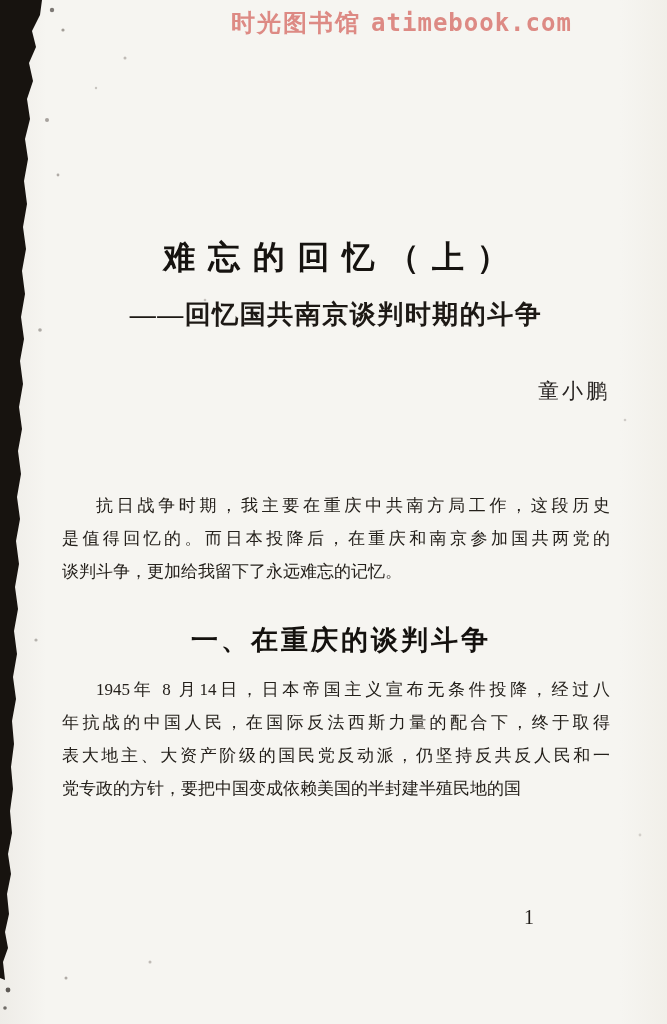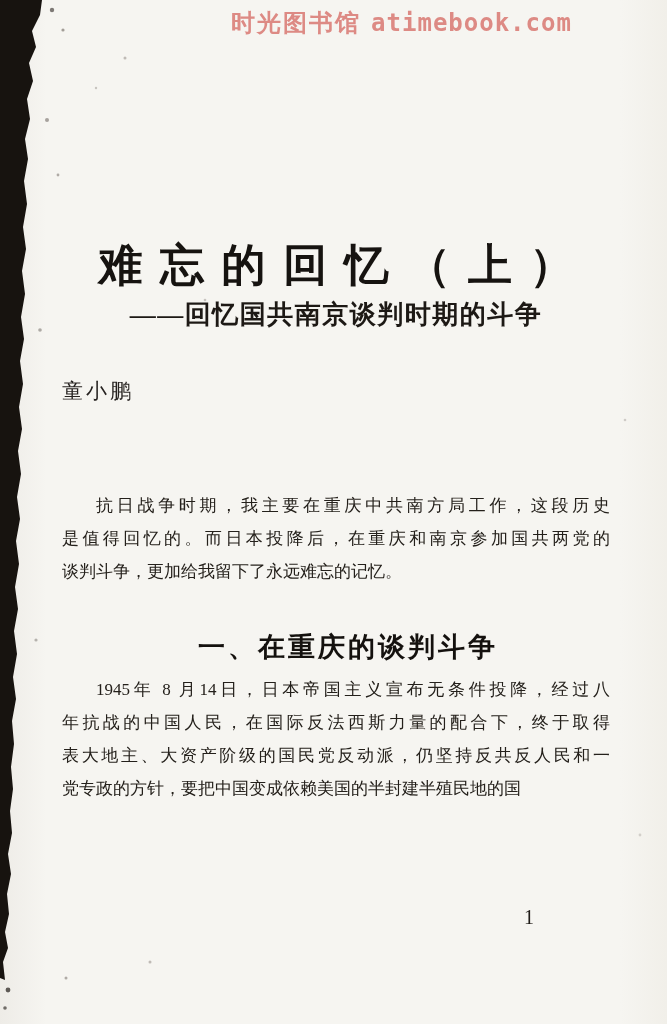--- a/index.html
+++ b/index.html
@@ -30,50 +30,50 @@
     margin-left: 26px;
   }
   .watermark .wm-en {
     font-family: "DejaVu Sans Mono", monospace;
     font-weight: bold; letter-spacing: 1px; margin-left: 10px;
   }
   .title {
     position: absolute; top: 236px; left: 62px; width: 548px;
     margin: 0; text-align: center;
     font-family: "Liberation Sans", "DejaVu Sans", sans-serif;
-    font-size: 44px; font-weight: bold;
+    font-size: 32px; font-weight: bold;
     letter-spacing: 0.40em; text-indent: 0.40em;
     color: #161310; white-space: nowrap;
   }
   .subtitle {
     position: absolute; top: 297px; left: 62px; width: 548px;
     text-align: center;
     font-size: 26px; letter-spacing: 1.5px;
     color: #1d1915; white-space: nowrap; font-weight: bold;
   }
   .author {
     position: absolute; top: 377px; left: 62px; width: 548px;
-    text-align: left;
+    text-align: right;
     font-size: 21px; letter-spacing: 3px;
     color: #262220;
     font-family: Liberation Mono, monospace;
   }
   .para {
     position: absolute; left: 62px; width: 548px;
     font-size: 17px; line-height: 33px;
     text-align: justify;
   }
   .para .line { height: 33px; overflow: hidden; }
   .para .line.fill { text-align-last: justify; }
   .para .line:first-child { text-indent: 2em; }
   .para.intro { top: 489px; }
   .para.main { top: 673px; }
   .heading {
     position: absolute; top: 617px; left: 62px; width: 548px;
-    margin: 12px; text-align: center;
+    margin: 5px; text-align: center;
     font-family: "Liberation Sans", "DejaVu Sans", sans-serif;
     font-size: 27px; font-weight: bold; letter-spacing: 3px;
     color: #14110e; white-space: nowrap;
   }
   .pagenum {
     position: absolute; top: 906px; left: 524px;
     font-size: 20px; color: #201c18;
   }
 </style>
 </head>

